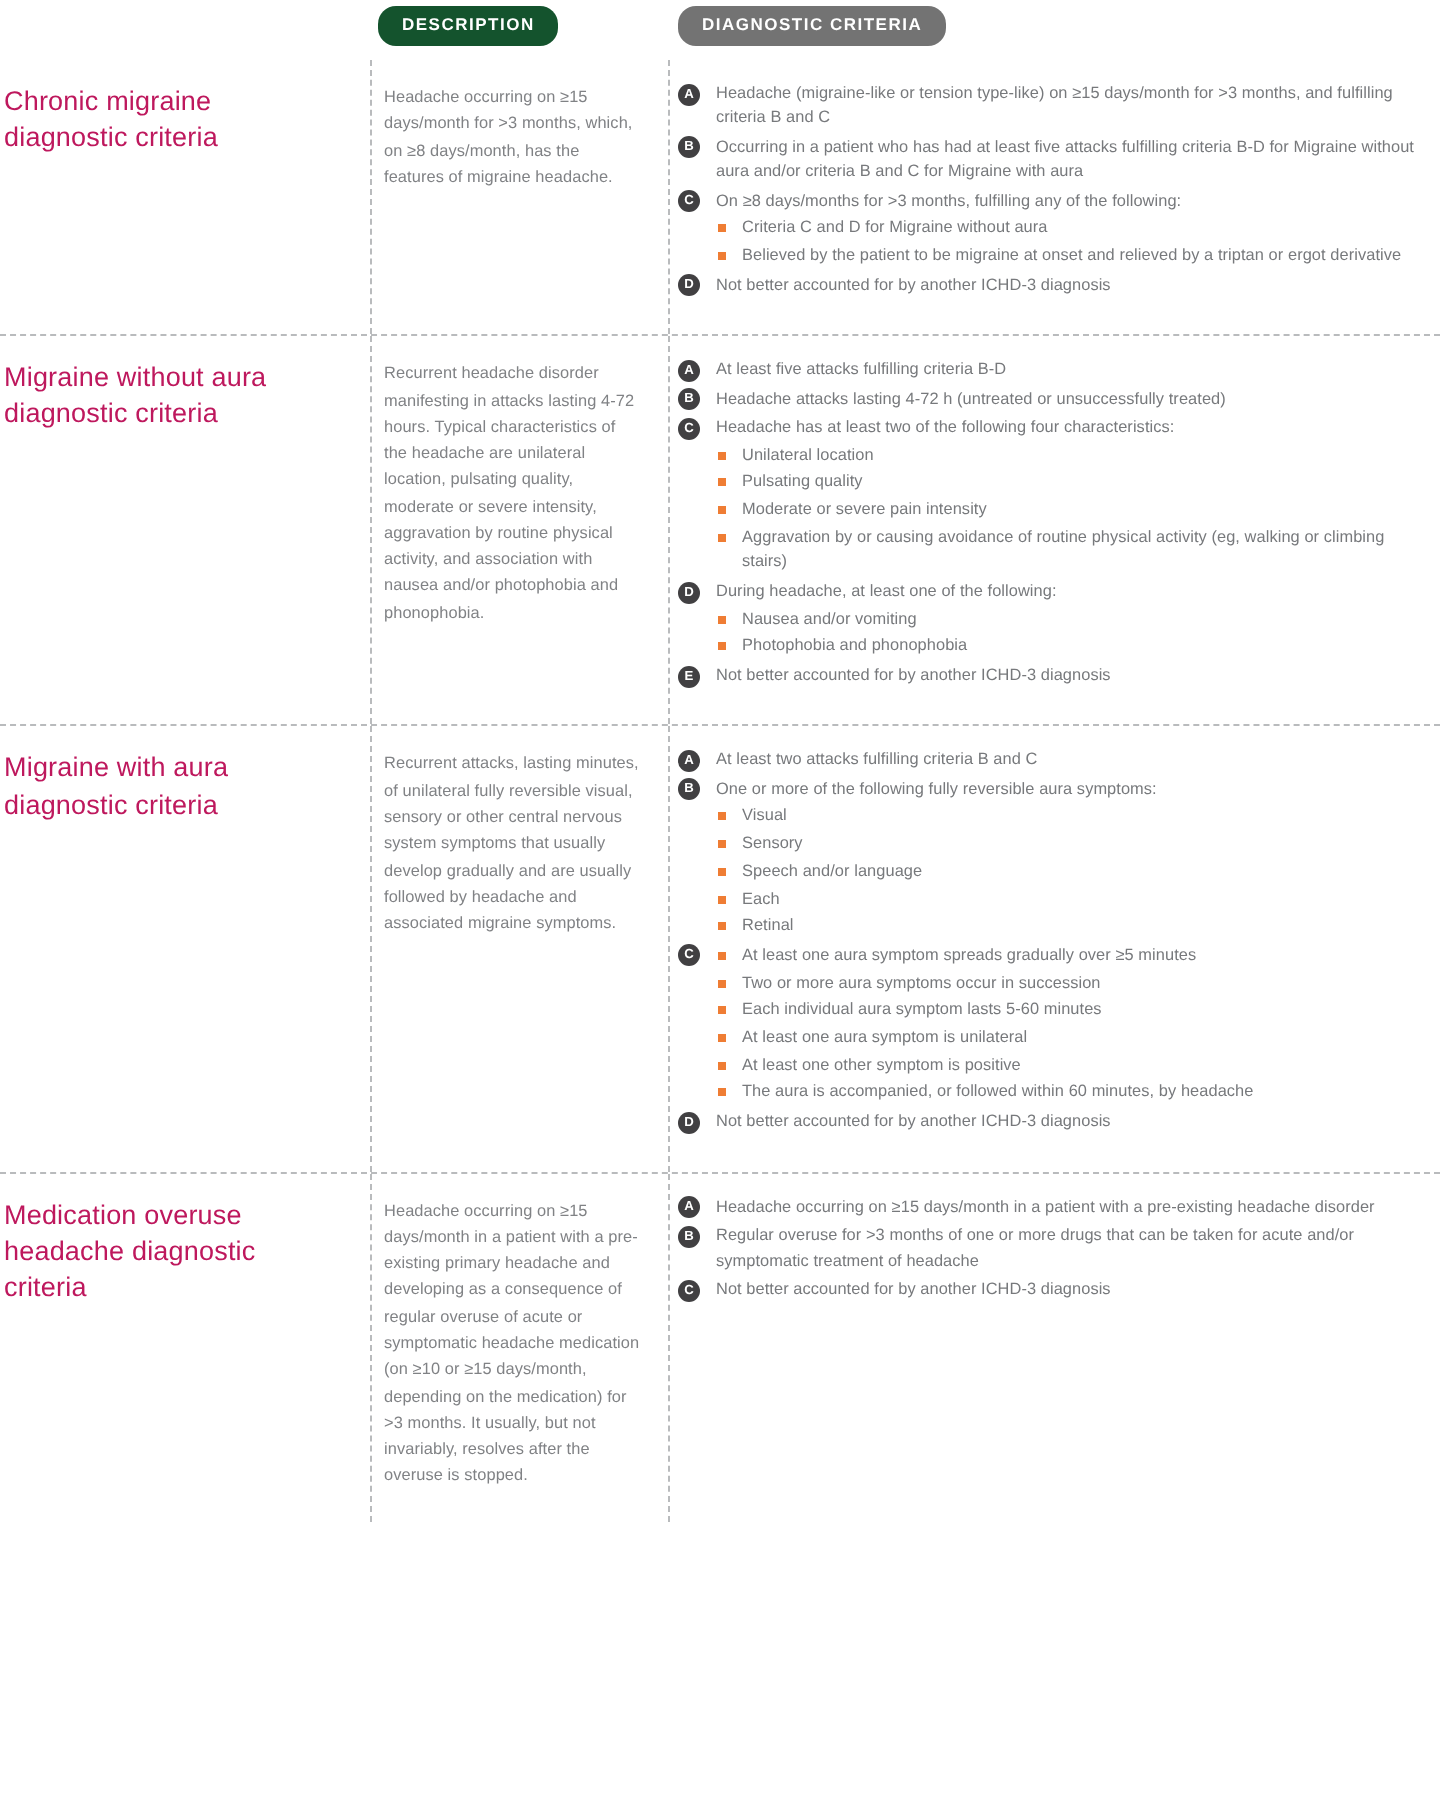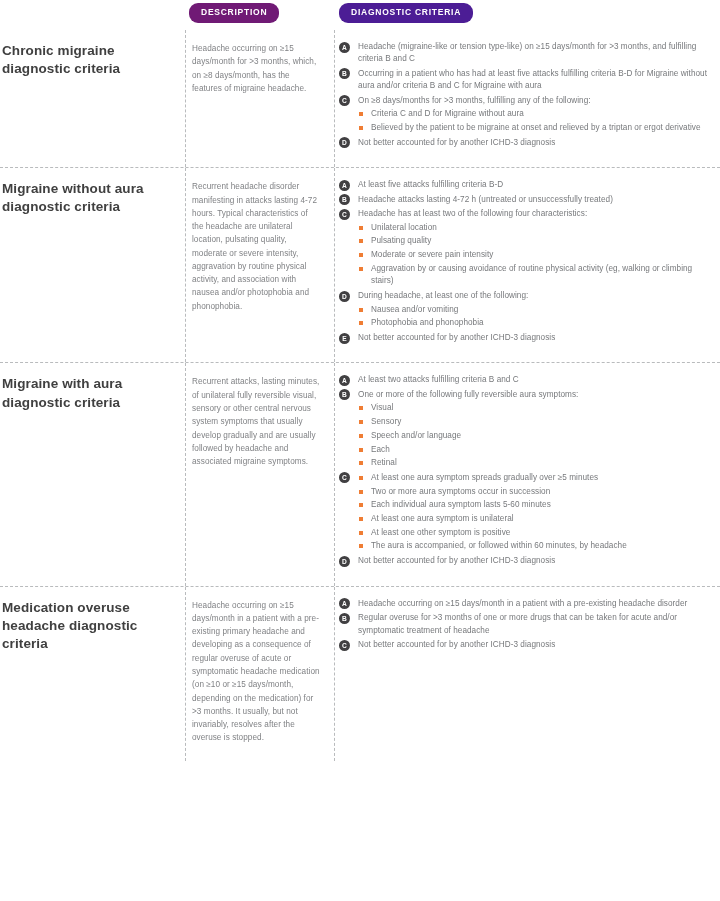--- a/index.html
+++ b/index.html
@@ -36,25 +36,25 @@
     font-size: 8.5px;
     font-weight: bold;
     letter-spacing: 0.75px;
     padding: 5px 12px 6px 12px;
     border-radius: 9px;
     line-height: 1;
     white-space: nowrap;
   }
   .badge-description {
     left: 189px;
-    background: #701a75;
+    background: #14532d;
   }
   .badge-criteria {
     left: 339px;
-    background: #4c1d95;
+    background: #737373;
   }
 
   
   .table {
     position: relative;
   }
   .row {
     position: relative;
     display: flex;
     align-items: flex-start;
@@ -81,22 +81,22 @@
     align-self: stretch;
   }
   .col-crit {
     flex: 1 1 auto;
     box-sizing: border-box;
     padding: 11px 6px 16px 4px;
   }
 
   .row-title {
     font-size: 13.5px;
-    font-weight: bold;
-    color: #404040;
+    font-weight: normal;
+    color: #be185d;
     line-height: 1.35;
     letter-spacing: 0.1px;
   }
 
   .desc-text {
     font-size: 8.2px;
     line-height: 1.62;
     color: #808285;
     letter-spacing: 0.05px;
   }

